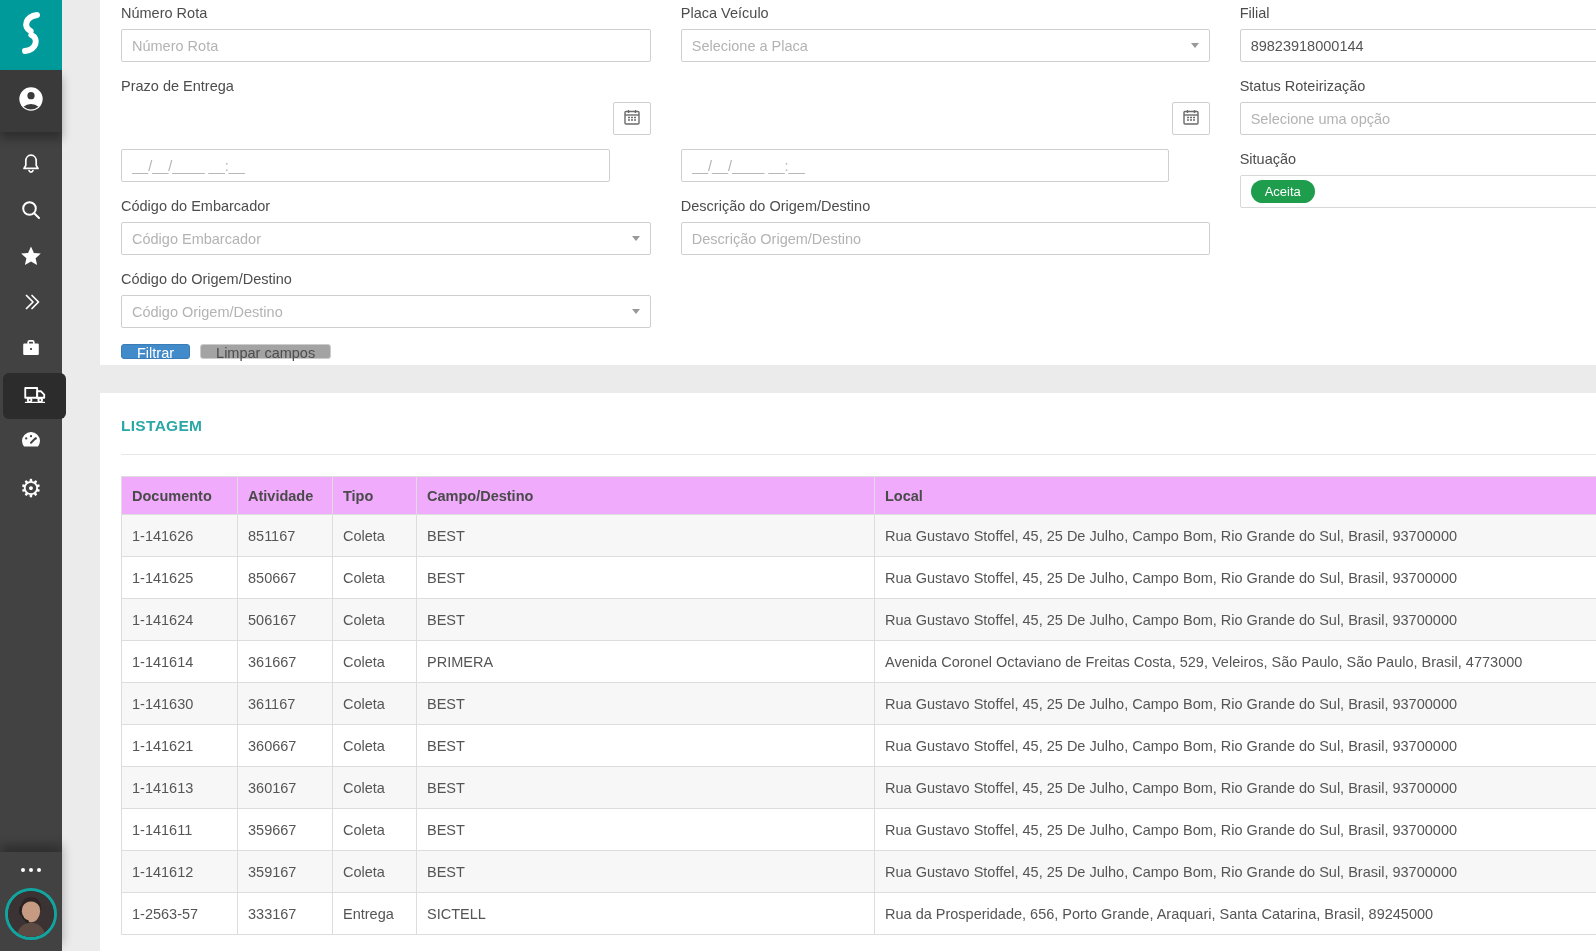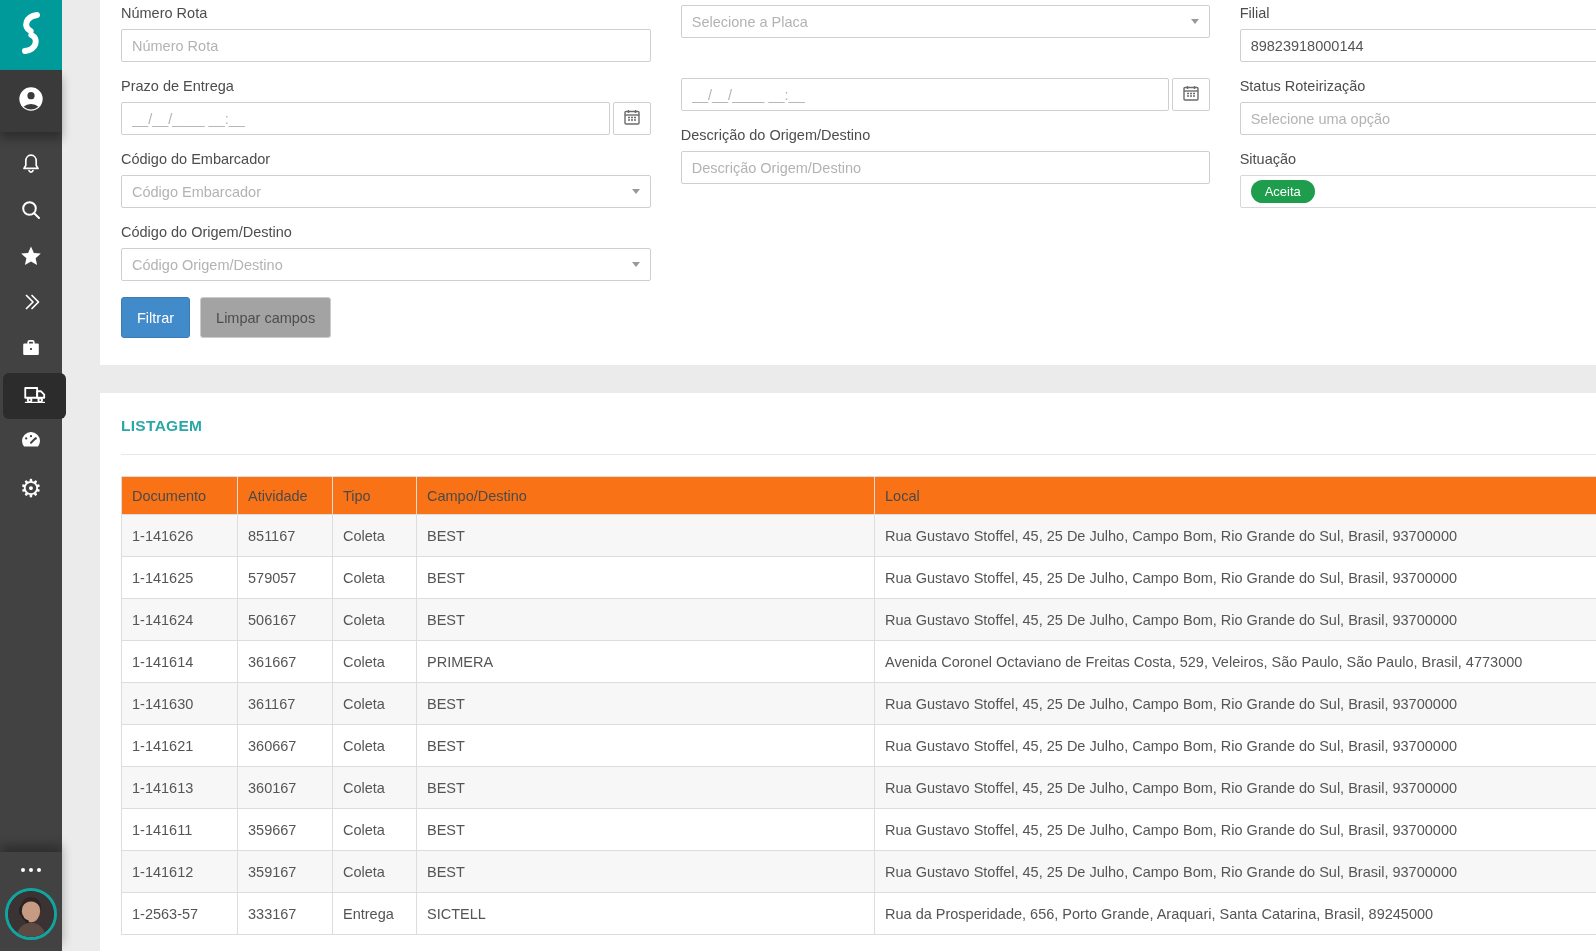--- a/index.html
+++ b/index.html
@@ -42,40 +42,40 @@
   .tinput, .select-box, .badge-box {
     width:100%; height:33px; border:1px solid #cfcfcf; border-radius:2px; background:#fff;
     font-size:14.5px; font-family:"Liberation Sans", sans-serif; color:#555; padding:0 10px;
   }
   .tinput::placeholder { color:#b3b3b3; opacity:1; }
   .select-box { display:flex; align-items:center; justify-content:space-between; cursor:pointer; }
   .select-box .ph { color:#b3b3b3;text-align:right; }
   .caret { width:0; height:0; border-left:4.5px solid transparent; border-right:4.5px solid transparent; border-top:5px solid #999; }
 
   .date-group { display:flex; }
-  .date-group .tinput { flex:1; }
+  .date-group .tinput { flex:1;margin-top:47px; }
   .date-addon { width:38px; height:33px; border:1px solid #cfcfcf; border-radius:2px; margin-left:3px;
                 display:flex; align-items:center; justify-content:center; background:#fff; cursor:pointer; }
 
   .badge-box { display:flex; align-items:center; border-color:#d8d8d8; }
   .badge { background:#1e9e4c; color:#fff; font-size:13px; line-height:13px; padding:5px 14px; border-radius:13px; }
 
   .btn-row { display:flex; gap:10px; margin-top:12px; }
-  .btn { height:41px; padding:0 15px; font-size:14.5px; font-family:"Liberation Sans", sans-serif;
+  .btn { height:15px; padding:0 15px; font-size:14.5px; font-family:"Liberation Sans", sans-serif;
          border-radius:3px; cursor:pointer; }
   .btn-primary { background:#428bca; border:1px solid #3a7cb5; color:#fff; }
   .btn-default { background:#a3a3a3; border:1px solid #ccc; color:#4d4d4d; }
 
   
   .listing-title { color:#2aa7a7; font-size:15.5px; font-weight:bold; letter-spacing:.3px; }
   .listing-divider { border-bottom:1px solid #e8e8e8; margin-top:19px; width:1524px; }
   table { border-collapse:collapse; margin-top:21px; width:1520px; table-layout:fixed; }
   th, td { border:1px solid #ddd; text-align:left; padding:0 8px 0 10px; font-size:14.5px;
            overflow:hidden; white-space:nowrap; }
-  th { height:38px; color:#4a4a4a; font-weight:normal; background:#f97316; }
+  th { height:38px; color:#4a4a4a; font-weight:bold; background:#f0abfc; }
   td { height:42px; color:#555; }
   tbody tr:nth-child(odd) { background:#f7f7f7; }
 
   svg .st { stroke:#fff; stroke-width:1.7; fill:none; stroke-linecap:round; stroke-linejoin:round; }
 </style>
 </head>
 <body>
 
 <aside class="sidebar">
   <div class="logo-block">
@@ -223,20 +223,21 @@
         </div>
       </div>
       <div class="btn-row">
         <button class="btn btn-primary">Filtrar</button>
         <button class="btn btn-default">Limpar campos</button>
       </div>
     </div>
 
     <div class="fcol2">
       <div class="field">
+        <label>Placa Veículo</label>
         <div class="select-box">
           <span class="ph">Selecione a Placa</span>
           <span class="caret"></span>
         </div>
       </div>
       <div class="field">
         <div class="label-spacer"></div>
         <div class="date-group">
           <input class="tinput" type="text" placeholder="__/__/____ __:__" style="">
           <div class="date-addon">
@@ -301,21 +302,21 @@
     <tbody>
         <tr>
           <td>1-141626</td>
           <td>851167</td>
           <td>Coleta</td>
           <td>BEST</td>
           <td>Rua Gustavo Stoffel, 45, 25 De Julho, Campo Bom, Rio Grande do Sul, Brasil, 93700000</td>
         </tr>
         <tr>
           <td>1-141625</td>
-          <td>579057</td>
+          <td>850667</td>
           <td>Coleta</td>
           <td>BEST</td>
           <td>Rua Gustavo Stoffel, 45, 25 De Julho, Campo Bom, Rio Grande do Sul, Brasil, 93700000</td>
         </tr>
         <tr>
           <td>1-141624</td>
           <td>506167</td>
           <td>Coleta</td>
           <td>BEST</td>
           <td>Rua Gustavo Stoffel, 45, 25 De Julho, Campo Bom, Rio Grande do Sul, Brasil, 93700000</td>

